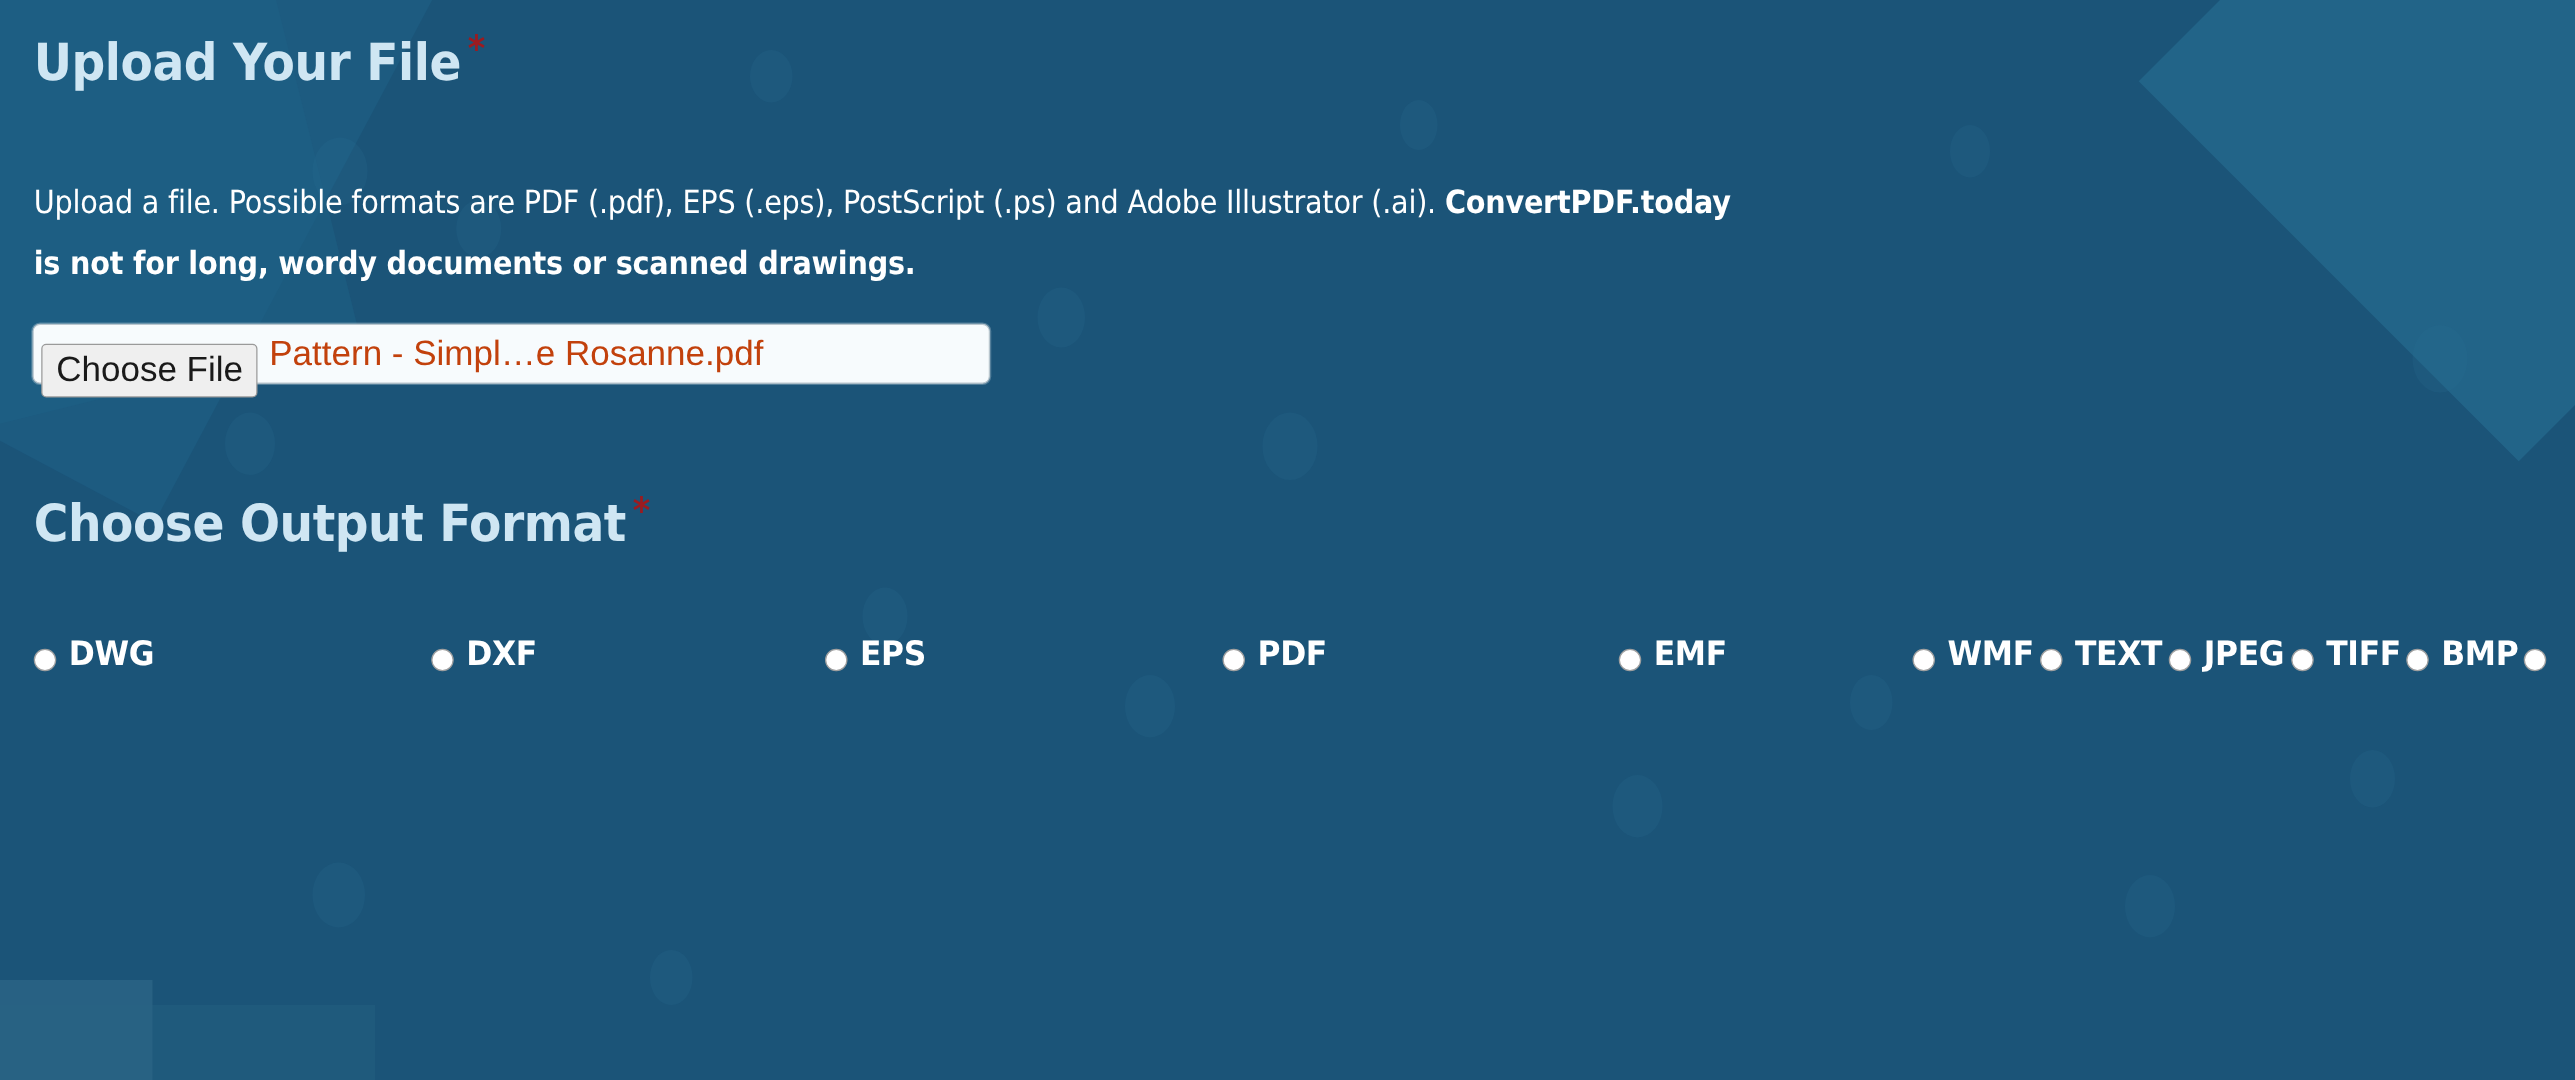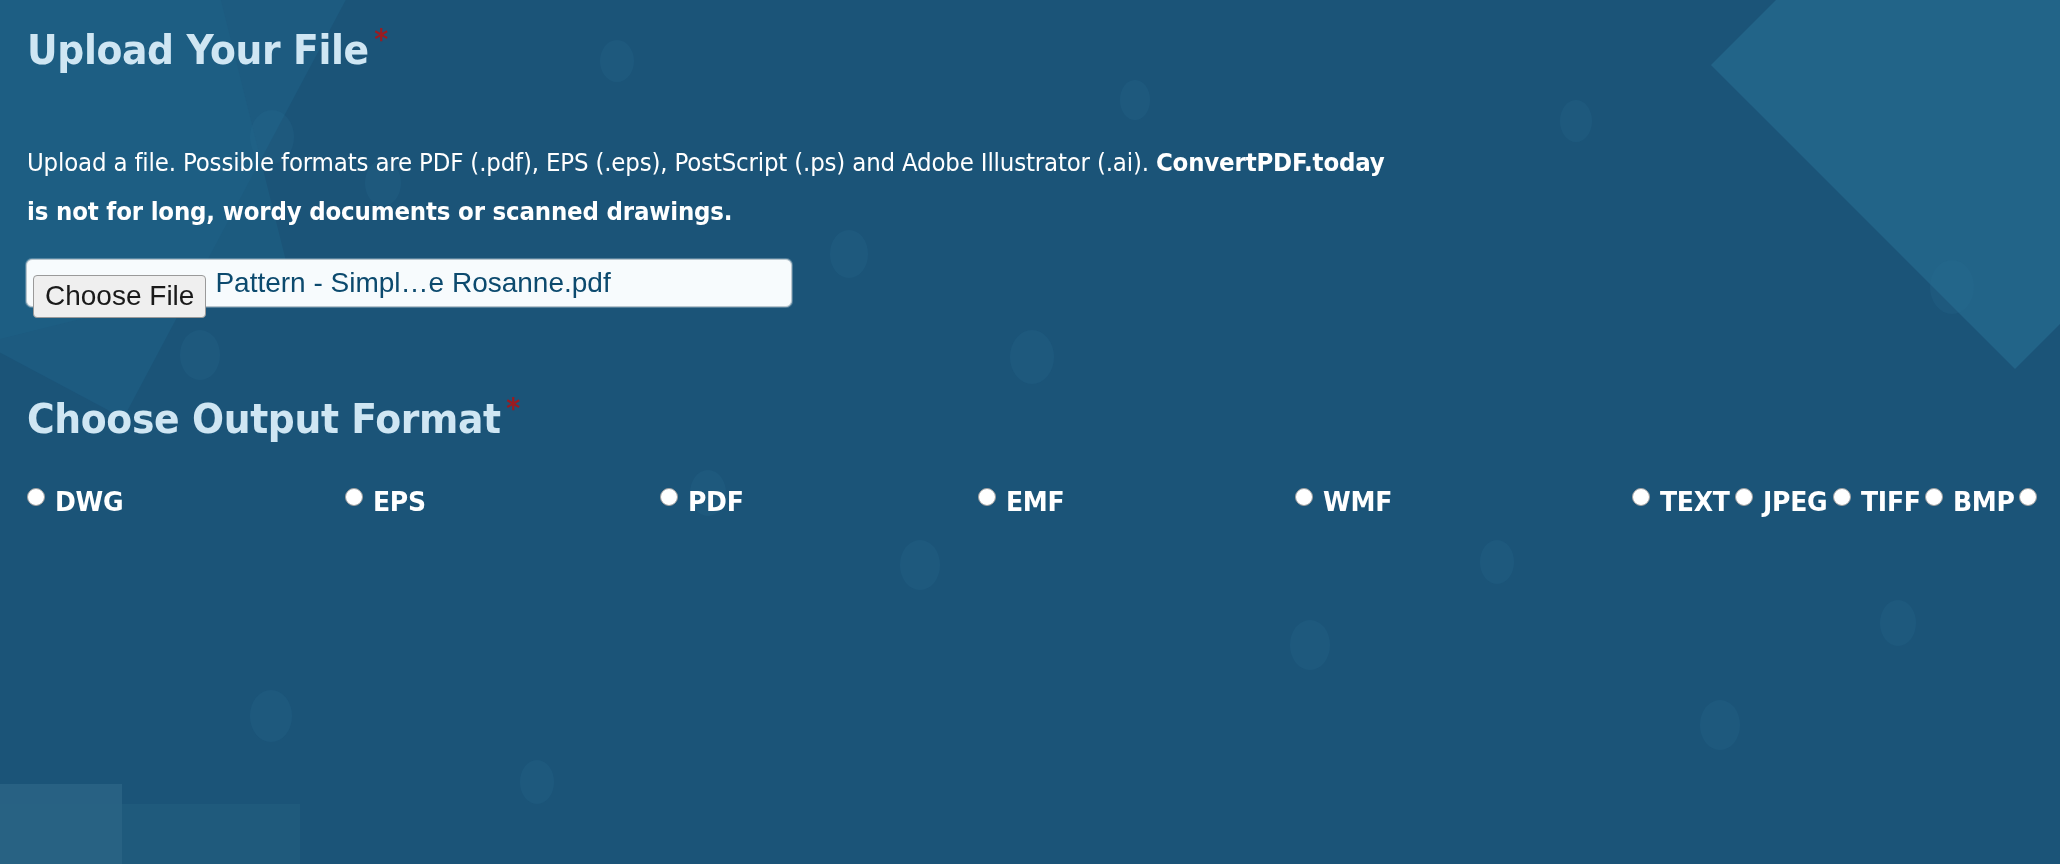--- a/index.html
+++ b/index.html
@@ -147,40 +147,40 @@
     border-radius: 4px;
     padding: 2px 11px 4px 11px;
     line-height: 1.25;
     white-space: nowrap;
     cursor: default;
     margin-top: 26px;
   }
   .file-name {
     font-family: "Liberation Sans", sans-serif;
     font-size: 28px;
-    color: #0c4a6e;
+    color: #c2410c;
     margin-left: 9px;
     white-space: nowrap;
     overflow: hidden;
   }
 
   
   .radio-grid {
     position: absolute;
     left: 27px;
     top: 488px;
     width: 2010px;
     display: grid;
     grid-template-columns: 318px 315px 318px 317px 1fr;
     grid-auto-rows: 49px;
     grid-auto-flow: column;
   }
   .radio-item {
     display: flex;
-    align-items: flex-start;
+    align-items: flex-end;
     cursor: pointer;
     height: 49px;
   }
   .radio-dot {
     position: relative;
     width: 18px;
     height: 18px;
     border-radius: 50%;
     background: #ffffff;
     border: 1px solid #9f9f9f;
@@ -262,20 +262,24 @@
     <span>Choose Output Format</span><span class="req-star">*</span>
   </h2>
 
   <div class="radio-grid" id="radio-grid">
       <div class="radio-item">
         <span class="radio-dot"></span>
         <span class="radio-label">DWG</span>
       </div>
       <div class="radio-item">
         <span class="radio-dot"></span>
+        <span class="radio-label">DXF</span>
+      </div>
+      <div class="radio-item">
+        <span class="radio-dot"></span>
         <span class="radio-label">EPS</span>
       </div>
       <div class="radio-item">
         <span class="radio-dot"></span>
         <span class="radio-label">PDF</span>
       </div>
       <div class="radio-item">
         <span class="radio-dot"></span>
         <span class="radio-label">EMF</span>
       </div>

